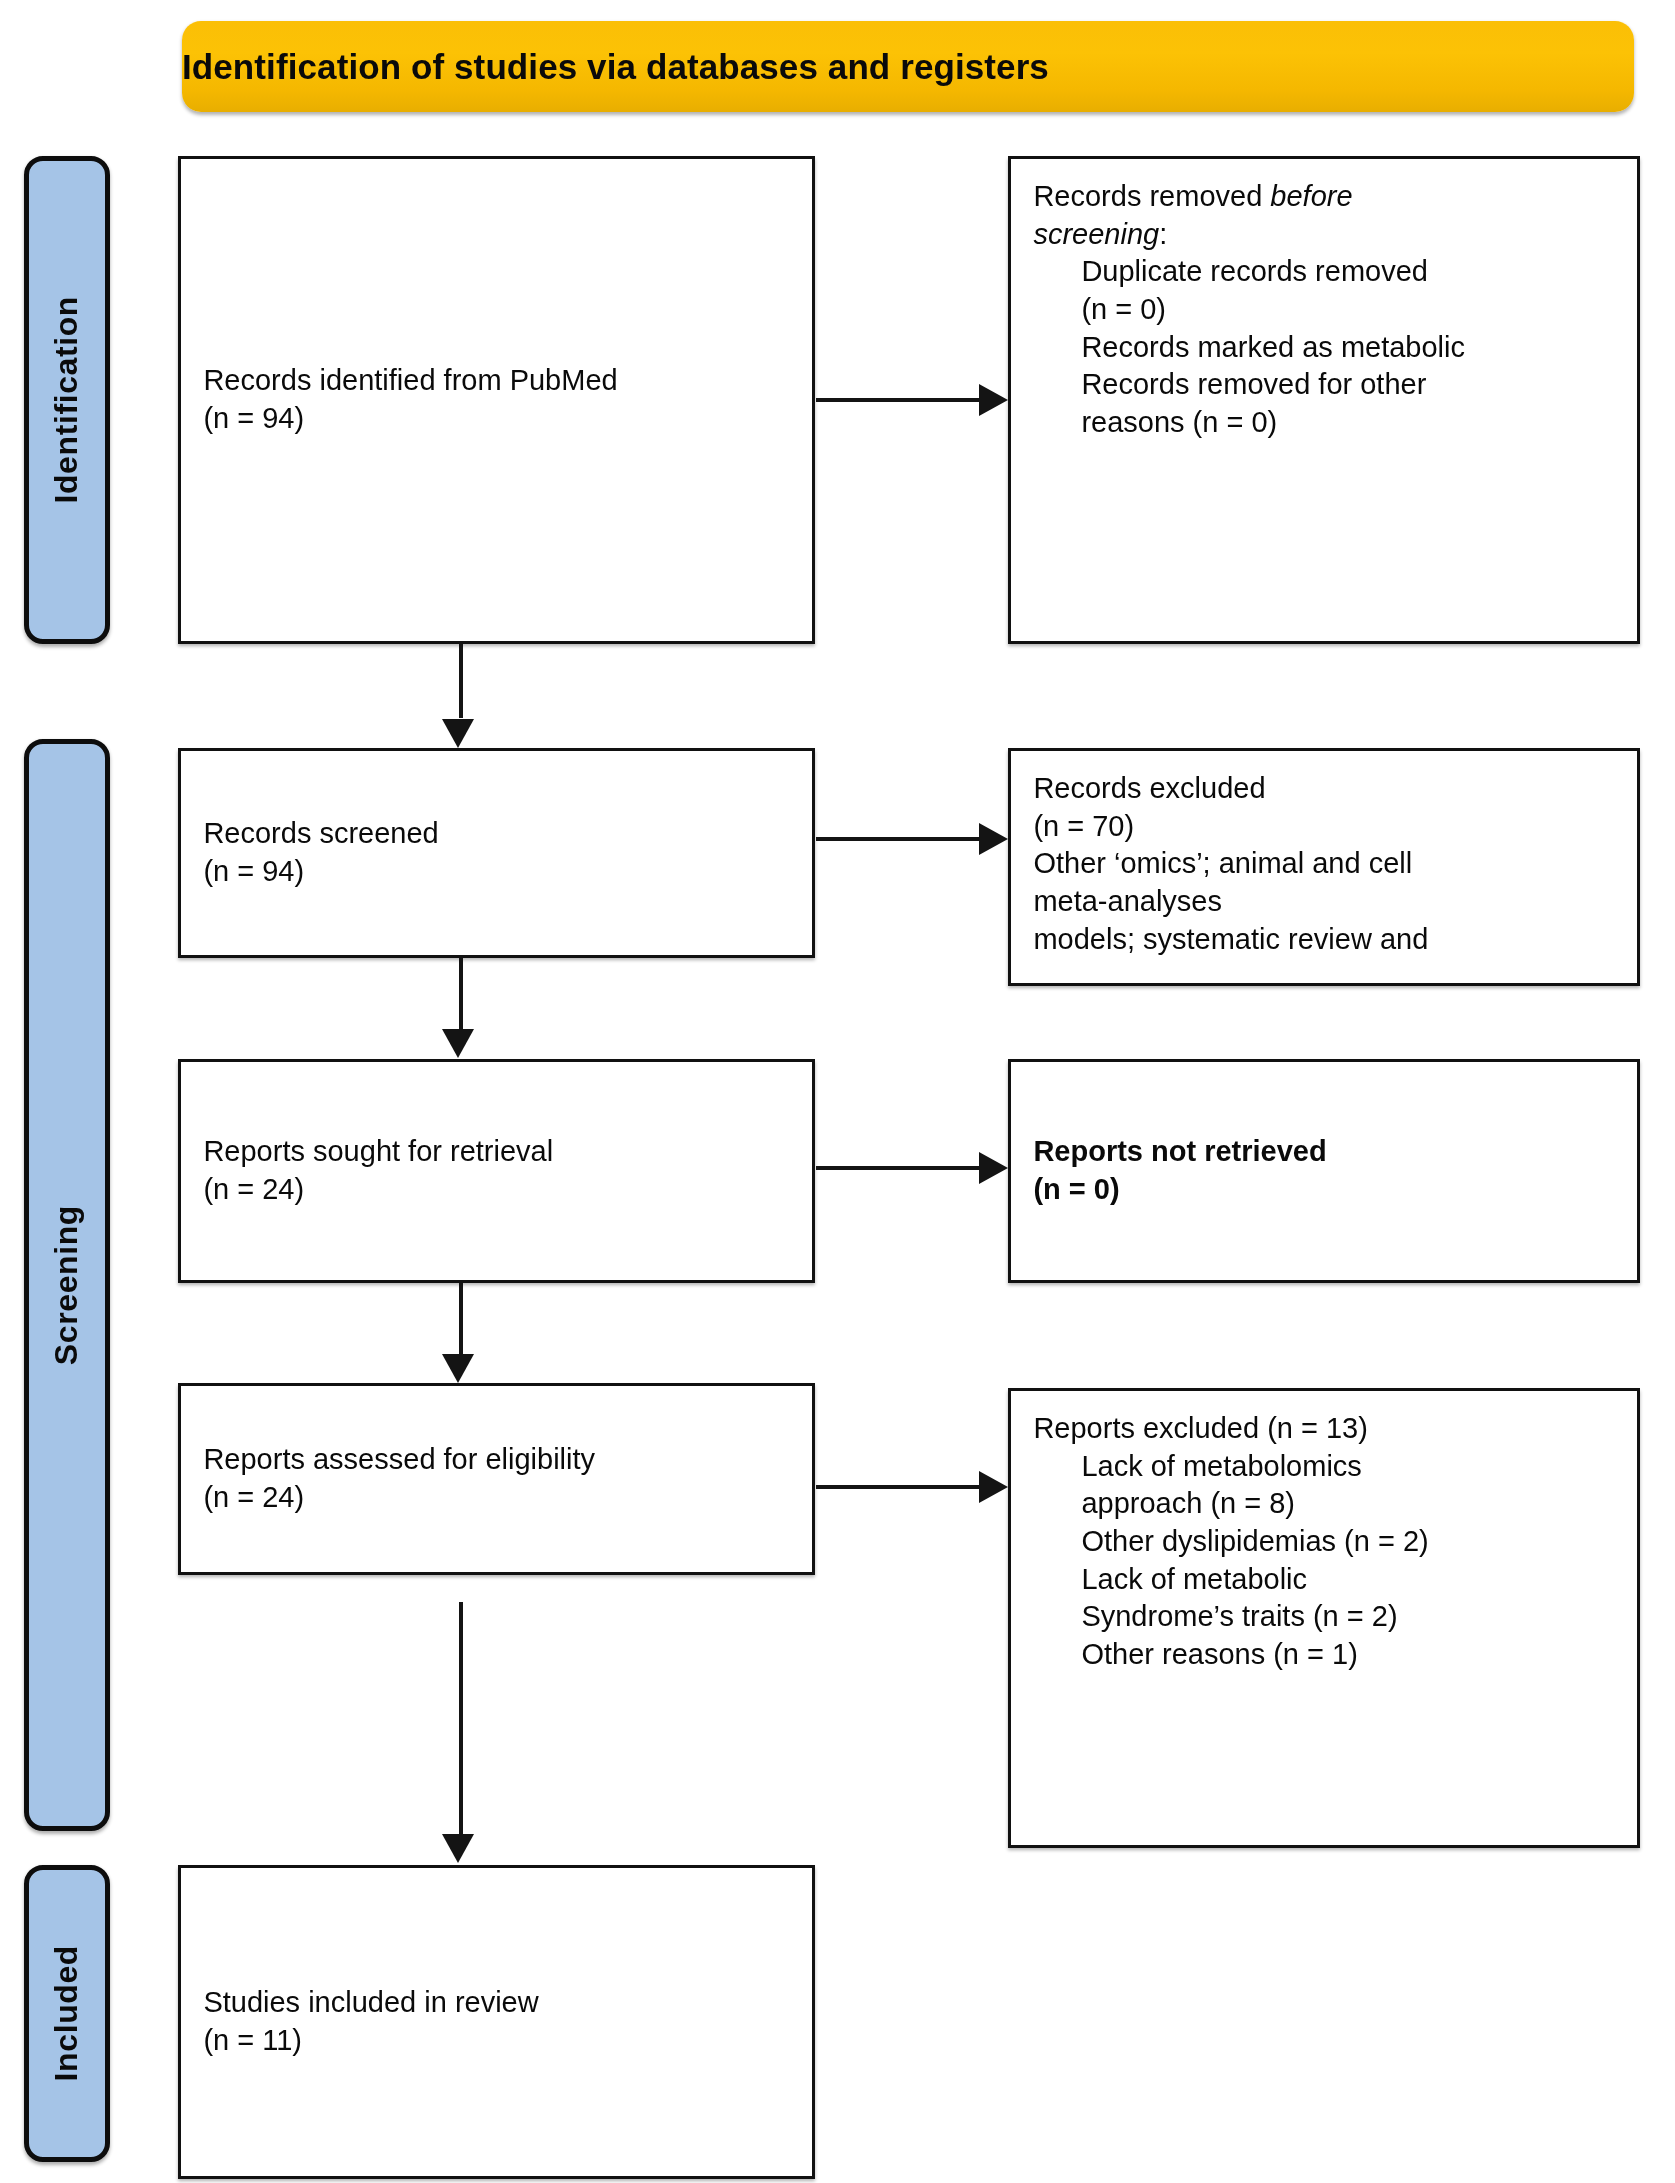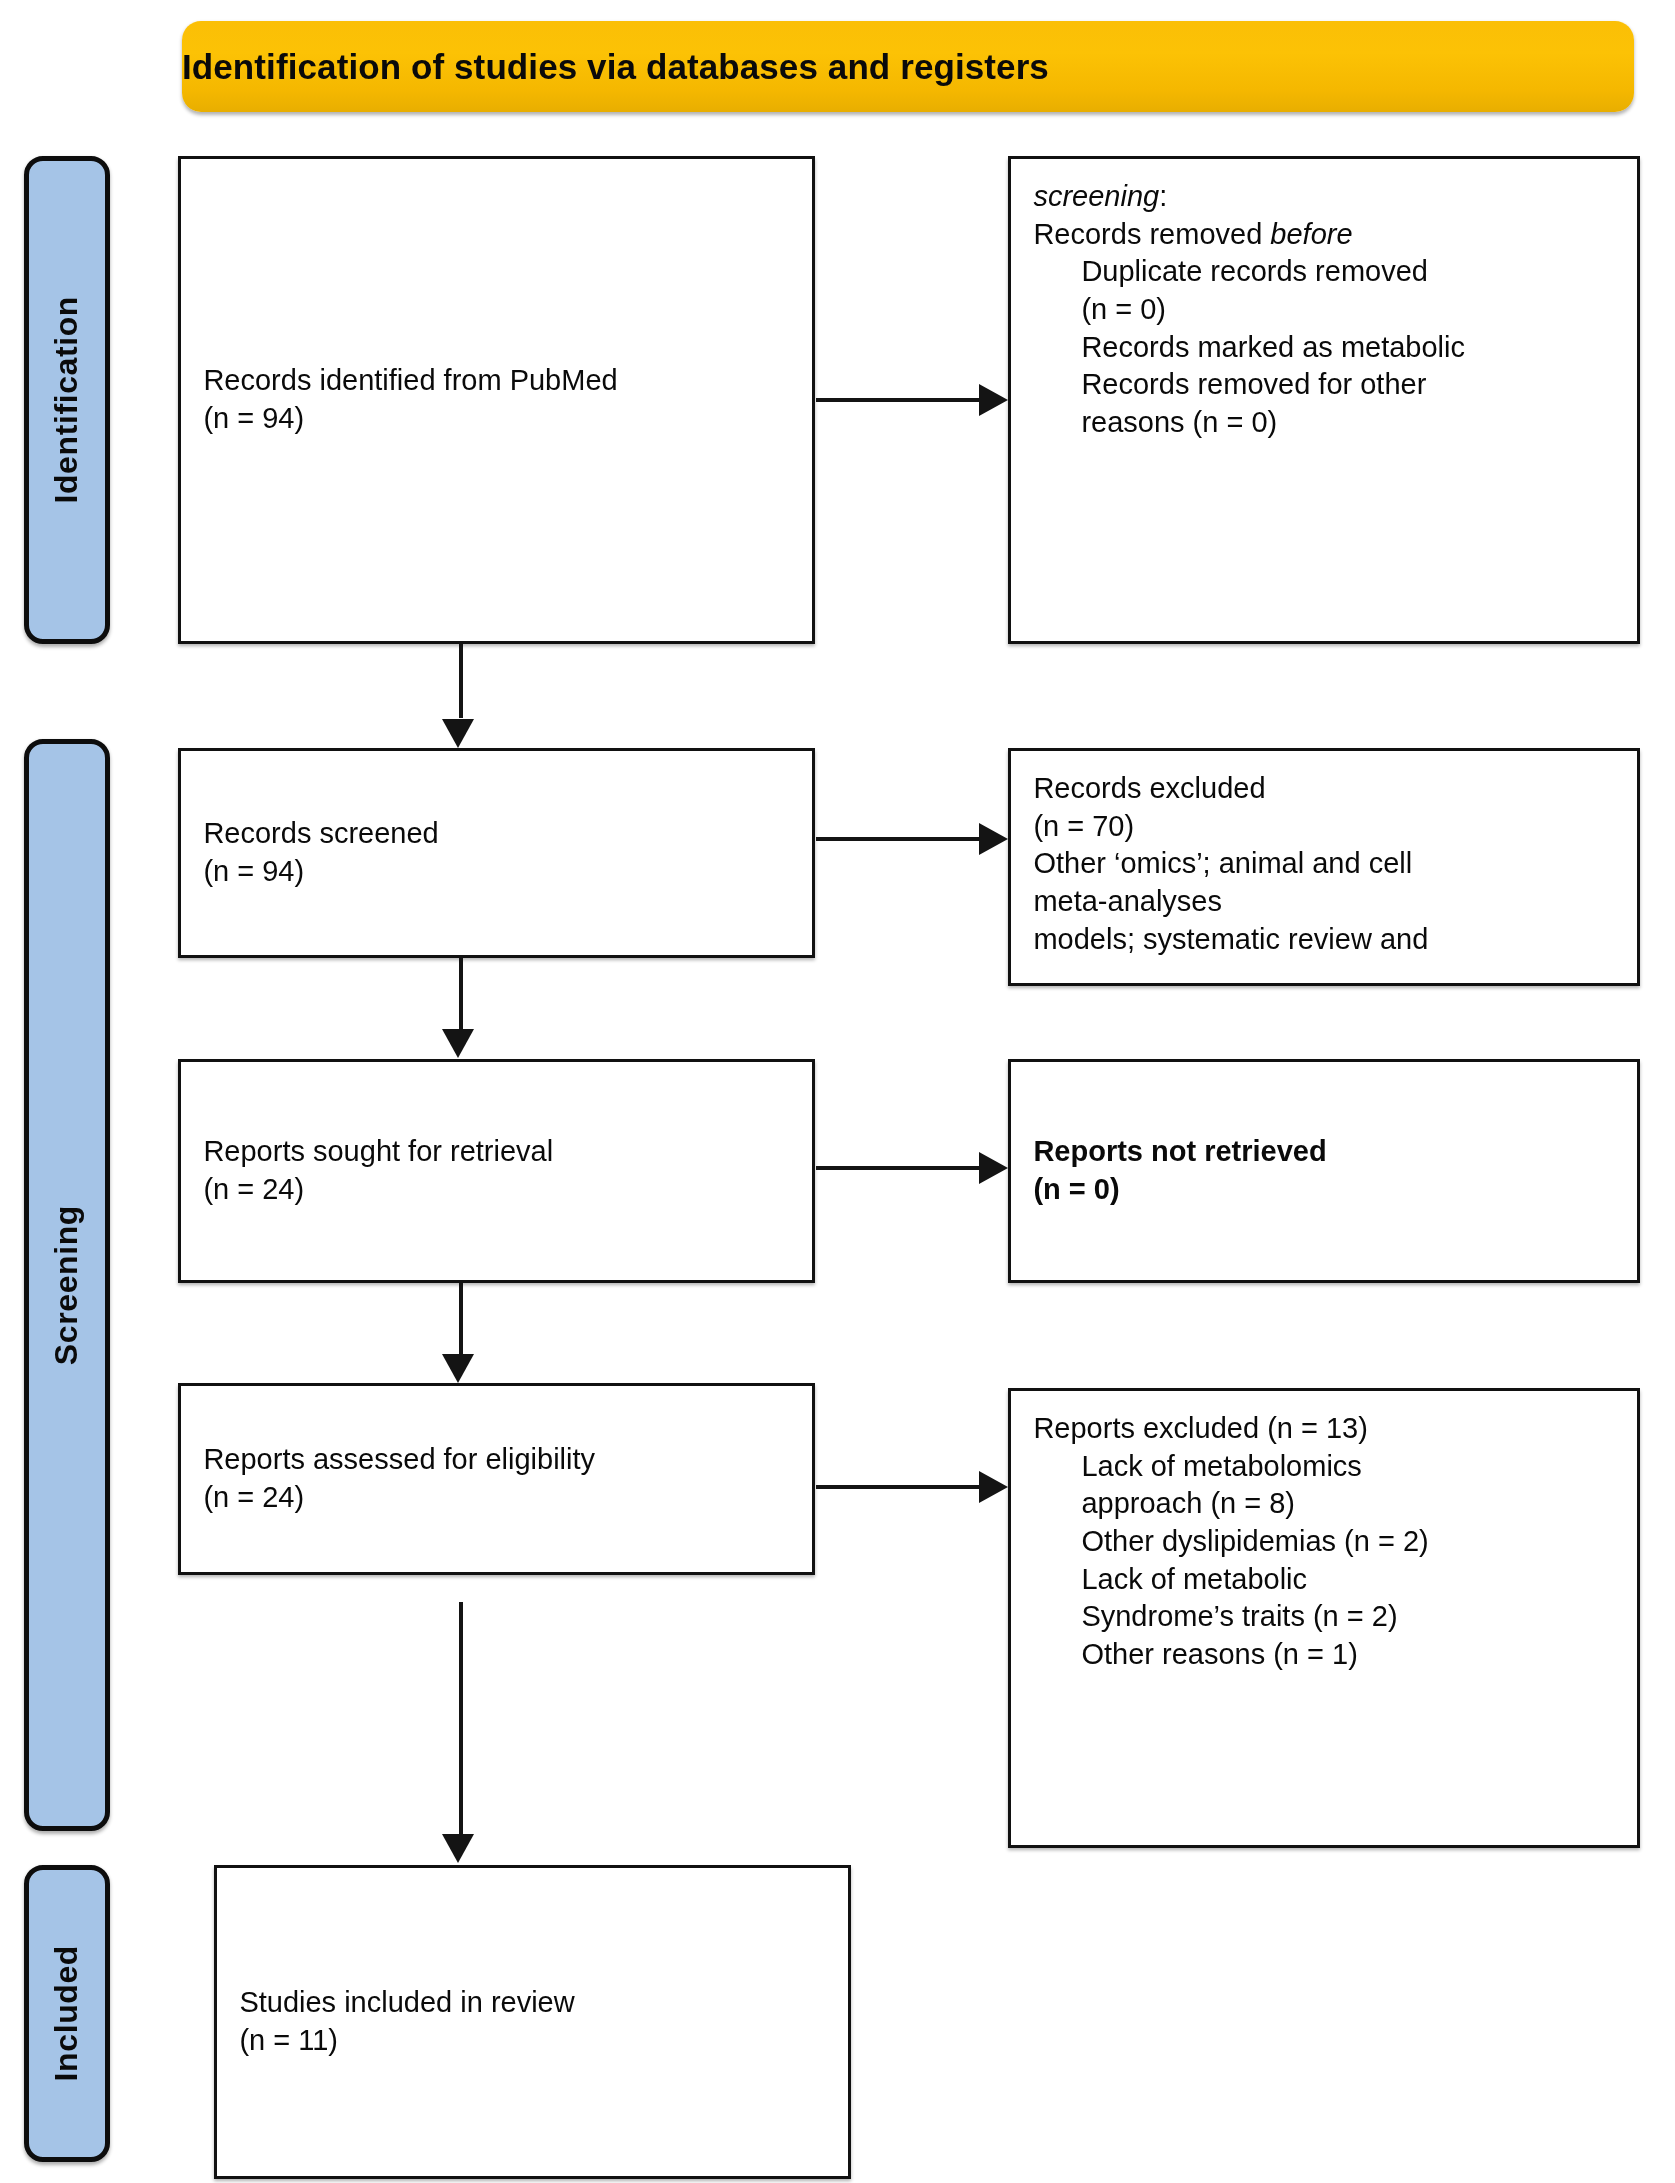--- a/index.html
+++ b/index.html
@@ -52,21 +52,21 @@
   .col-right{left:1008px;width:632px;}
 
   #box-identified{top:156px;height:488px;}
   #box-removed{top:156px;height:488px;}
   #box-screened{top:748px;height:210px;}
   #box-records-excluded{top:748px;height:238px;}
   #box-sought{top:1059px;height:224px;}
   #box-not-retrieved{top:1059px;height:224px;font-weight:bold;}
   #box-assessed{top:1383px;height:192px;}
   #box-reports-excluded{top:1388px;height:460px;}
-  #box-included{top:1865px;height:314px;margin-left:36px;}
+  #box-included{top:1865px;height:314px;}
 
   
   .vline{position:absolute;width:3.9px;background:#141414;left:459px;}
   .varrow{position:absolute;left:0;width:0;height:0;
           border-left:16px solid transparent;border-right:16px solid transparent;
           border-top:29px solid #141414;}
   .hline{position:absolute;height:3.9px;background:#141414;}
   .harrow{position:absolute;width:0;height:0;
           border-top:16px solid transparent;border-bottom:16px solid transparent;
           border-left:29px solid #141414;}
@@ -107,22 +107,22 @@
   <div class="stage" id="stage-included">
     <span>Included</span>
   </div>
 
   <div class="box col-left" id="box-identified">
     <p>Records identified from PubMed</p>
     <p>(n = 94)</p>
   </div>
 
   <div class="box col-right top-align" id="box-removed">
+    <p><span>Records removed </span><span class="ital">before</span></p>
     <p><span class="ital">screening</span><span>:</span></p>
-    <p><span>Records removed </span><span class="ital">before</span></p>
     <p class="indent">Duplicate records removed</p>
     <p class="indent">(n = 0)</p>
     <p class="indent">Records marked as metabolic</p>
     <p class="indent">Records removed for other</p>
     <p class="indent">reasons (n = 0)</p>
   </div>
 
   <div class="box col-left" id="box-screened">
     <p>Records screened</p>
     <p>(n = 94)</p>

